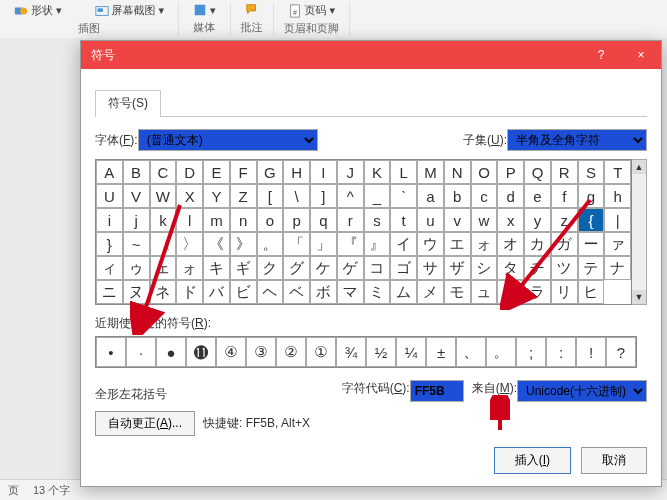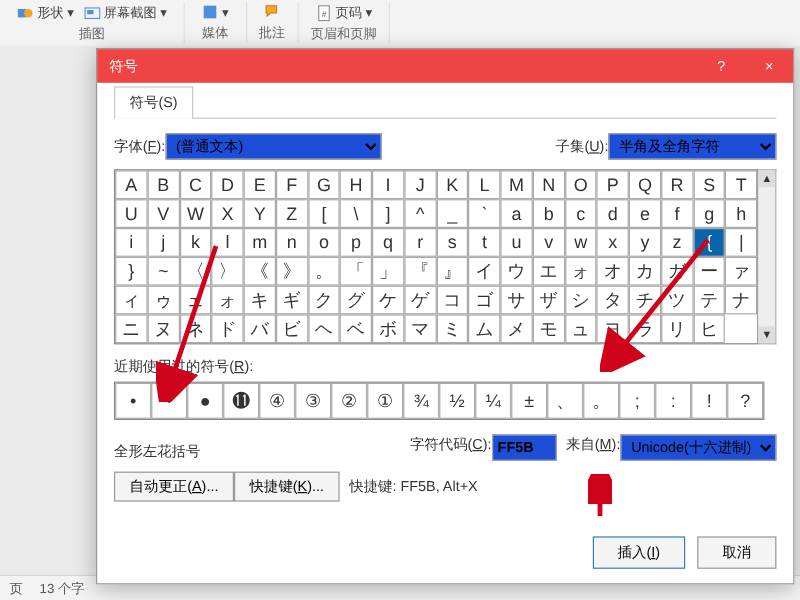--- a/index.html
+++ b/index.html
@@ -9,21 +9,21 @@
 .ribgrp .lbl{margin-top:2px}
 .ribbtn{display:flex;align-items:center;gap:3px;font-size:11px;color:#444;padding:1px 4px}
 .ribbtn svg{width:14px;height:14px}
 .doc{position:absolute;left:0;top:38px;right:0;bottom:20px;background:#eaeaea}
 .status{position:absolute;left:0;right:0;bottom:0;height:20px;background:#f3f3f3;border-top:1px solid #d4d4d4;display:flex;align-items:center;padding:0 8px;gap:14px;color:#555;font-size:11px}
 
 .dlg{position:absolute;left:80px;top:40px;width:580px;height:445px;background:#fff;border:1px solid #999;box-shadow:0 4px 18px rgba(0,0,0,.3)}
 .titlebar{height:28px;background:#ef4444;color:#fff;display:flex;align-items:center;padding:0 0 0 10px;font-size:12px}
 .titlebar .sp{flex:1}
 .tbtn{width:40px;height:28px;display:flex;align-items:center;justify-content:center;color:#fff;cursor:pointer}
-.body{padding:2px 14px 12px 14px}
+.body{padding:20px 14px 12px 14px}
 .tabrow{border-bottom:1px solid #c8c8c8;display:flex;gap:0;margin-bottom:12px}
 .tab{padding:4px 12px 5px;border:1px solid #c8c8c8;border-bottom:none;background:#fff;position:relative;top:1px;font-size:12px;cursor:pointer}
 .tab.inactive{background:#f4f4f4;color:#666}
 .row{display:flex;align-items:center;gap:0;margin-bottom:8px;font-size:12px}
 .row .sp{flex:1}
 label.k{white-space:nowrap}
 .key{text-decoration:underline}
 select,input.txt{border:1px solid #aaa;background:#1d4ed8;font-size:12px;padding:2px 4px;height:22px;box-sizing:border-box}
 select{height:22px}
 
@@ -41,21 +41,21 @@
 .sec{margin-top:10px}
 
 .arrow{position:absolute;pointer-events:none}
 </style>
 </head>
 <body>
 <div class="page">
 
 <div class="ribbon">
   <div class="ribgrp">
-    <div style="display:flex;gap:0">
+    <div style="display:flex;gap:25px">
       <div class="ribbtn">
             <svg viewBox="0 0 16 16">
               <rect x="1" y="4" width="8" height="8" fill="#4a90d9"></rect>
               <circle cx="11" cy="8" r="4" fill="#f5a623"></circle>
             </svg>
             <span>形状</span>
             <span>▾</span>
           </div>
       <div class="ribbtn">
             <svg viewBox="0 0 16 16">
@@ -285,21 +285,20 @@
       </div>
       <span class="sp"></span>
       <label class="k"><span>字符代码(</span><span class="key">C</span><span>):</span></label>
       <input class="txt" style="width: 54px; font-weight: bold;" value="FF5B">
       <label class="k" style="margin-left:8px"><span>来自(</span><span class="key">M</span><span>):</span></label>
       <select style="width:130px"><option>Unicode(十六进制)</option></select>
     </div>
 
     <div class="row" style="margin-top:8px">
       <button class="btn"><span>自动更正(</span><span class="key">A</span><span>)...</span></button>
-      <button class="btn"><span>快捷键(</span><span class="key">K</span><span>)...</span></button>
       <span style="margin-left:8px">快捷键: FF5B, Alt+X</span>
     </div>
   </div>
 
   <div class="dlgbtns">
     <button class="btn" style="padding:4px 20px;border-color:#3a7bbf"><span>插入(</span><span class="key">I</span><span>)</span></button>
     <button class="btn" style="padding:4px 20px">取消</button>
   </div>
 </div>
 

